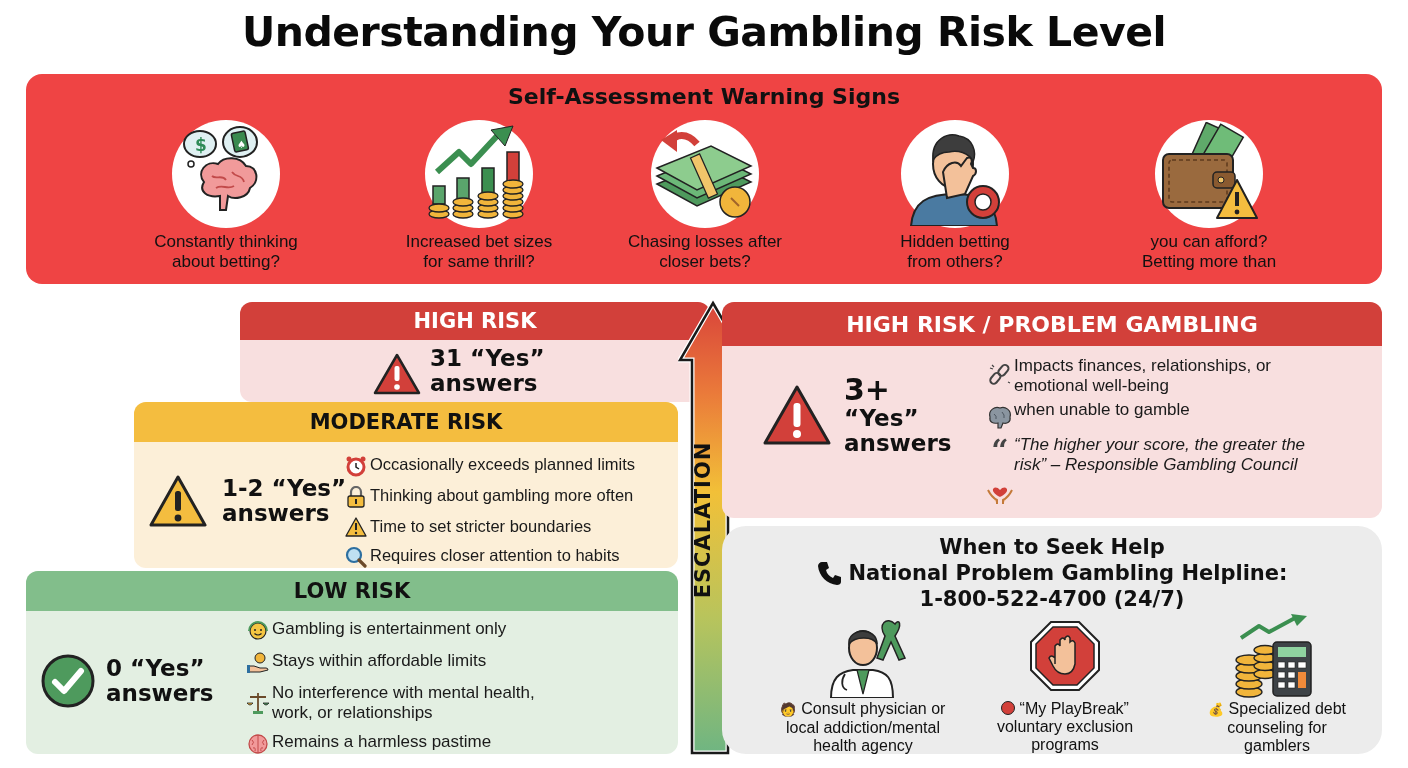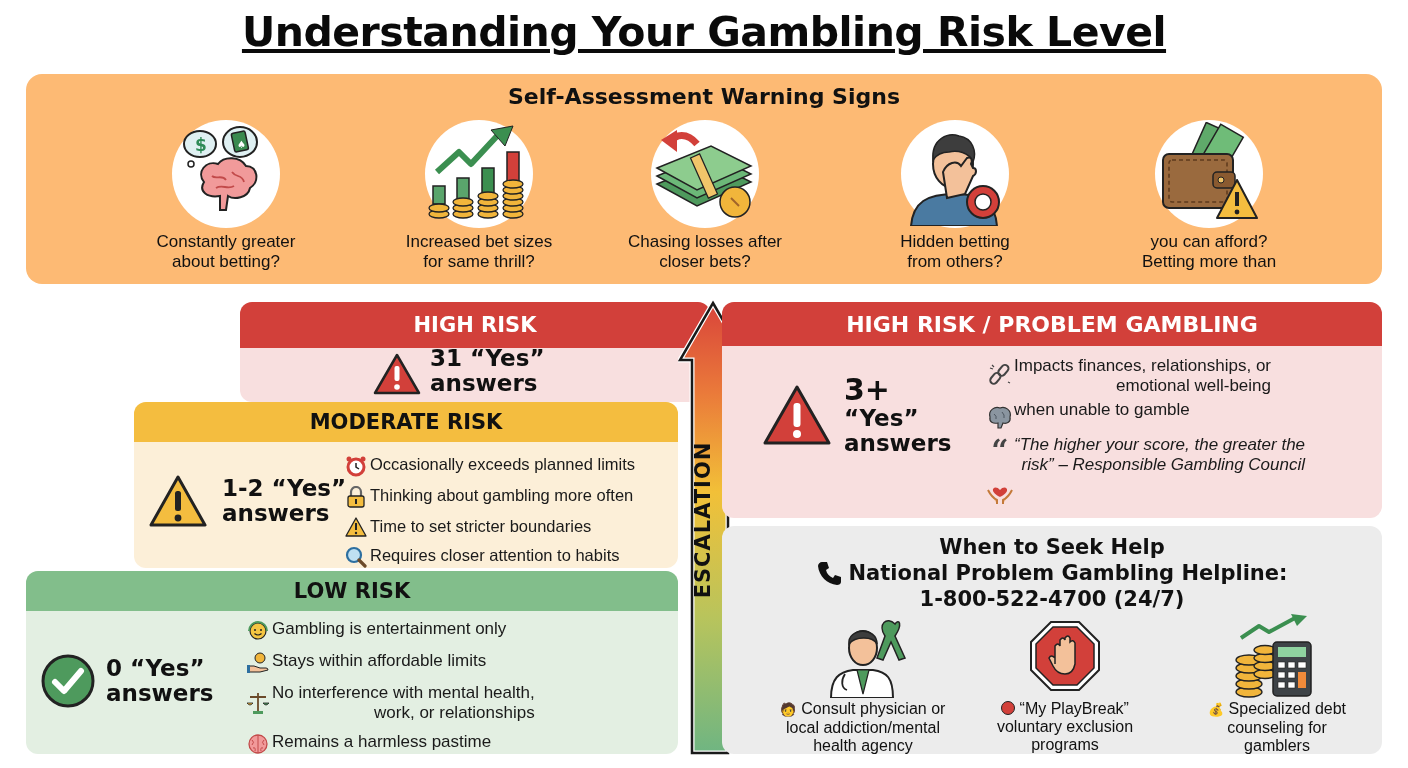--- a/index.html
+++ b/index.html
@@ -1,62 +1,62 @@
 <!DOCTYPE html>
 <html><head>
 <meta charset="utf-8">
 <style>
   * { box-sizing: border-box; margin: 0; padding: 0; }
   html, body { width: 1408px; height: 768px; overflow: hidden; background: #ffffff; }
   body { font-family: "Liberation Sans", "DejaVu Sans", sans-serif; color: #111; position: relative; }
 
   .title { position: absolute; left: 0; top: 8px; width: 1408px; text-align: center;
-    font-family: "DejaVu Sans", sans-serif; font-weight: 700; font-size: 41px; letter-spacing: -0.5px; color: #0a0a0a; text-decoration: underline; }
+    font-family: "DejaVu Sans", sans-serif; font-weight: 700; font-size: 41px; letter-spacing: -0.5px; color: #0a0a0a; }
 
   
   .signs { position: absolute; left: 26px; top: 74px; width: 1356px; height: 210px;
-    background: #fdba74; border-radius: 16px; }
+    background: #ef4444; border-radius: 16px; }
   .signs-title { position: absolute; top: 10px; left: 0; width: 100%; text-align: center;
     font-family: "DejaVu Sans", sans-serif; font-weight: 700; font-size: 22px; color: #111; }
   .sign { position: absolute; top: 46px; width: 230px; text-align: center; }
   .sign .disc { width: 108px; height: 108px; border-radius: 50%; background: #fff; margin: 0 auto;
     display: flex; align-items: center; justify-content: center; }
   .sign .label { margin-top: 4px; font-size: 17px; line-height: 20px; color: #111; }
 
   
   .tier { position: absolute; border-radius: 12px; overflow: hidden; }
   .tier .head { height: 40px; display: flex; align-items: center; justify-content: center;
     font-family: "DejaVu Sans", sans-serif; font-weight: 700; font-size: 21px; }
   .tier-high { left: 240px; top: 302px; width: 470px; height: 100px; background: #f8dfdf; }
-  .tier-high .head { background: #d2403a; color: #fff; height: 46px; }
+  .tier-high .head { background: #d2403a; color: #fff; height: 38px; }
   .tier-mod { left: 134px; top: 402px; width: 544px; height: 166px; background: #fcefd8; }
   .tier-mod .head { background: #f4bd3f; color: #111; }
   .tier-low { left: 26px; top: 571px; width: 652px; height: 183px; background: #e3efe2; }
   .tier-low .head { background: #82be8b; color: #111; }
 
   .count { font-family: "DejaVu Sans", sans-serif; font-weight: 700; font-size: 23px; line-height: 25px; color: #111; }
 
   .bullets { position: absolute; font-size: 17px; line-height: 20px; color: #1a1a1a; }
-  .bullets .row { display: flex; align-items: flex-start; margin-bottom: 9px; text-align: right; }
+  .bullets .row { display: flex; align-items: flex-start; margin-bottom: 9px; }
   .bullets .ico { width: 28px; flex: 0 0 28px; display: flex; justify-content: center; padding-top: 1px; }
 
   
   .arrow { position: absolute; left: 678px; top: 300px; width: 70px; height: 456px; }
   .esc-label { position: absolute; left: 686px; top: 420px; width: 34px; height: 200px;
     display: flex; align-items: center; justify-content: center; }
   .esc-label span { transform: rotate(-90deg); white-space: nowrap; font-family: "DejaVu Sans", sans-serif;
     font-weight: 700; font-size: 21px; letter-spacing: 1px; color: #111; }
 
   
   .problem { position: absolute; left: 722px; top: 302px; width: 660px; height: 216px;
     background: #f8dfdf; border-radius: 12px; overflow: hidden; }
   .problem .head { height: 44px; background: #d2403a; color: #fff; display: flex; align-items: center;
     justify-content: center; font-family: "DejaVu Sans", sans-serif; font-weight: 700; font-size: 22px; }
   .help { position: absolute; left: 722px; top: 526px; width: 660px; height: 228px;
-    background: #ececec; border-radius: 12px; }
+    background: #ececec; border-radius: 24px; }
   .help-title { position: absolute; top: 8px; width: 100%; text-align: center;
     font-family: "DejaVu Sans", sans-serif; font-weight: 700; font-size: 21px; line-height: 26px; color: #111; }
   .help-col { position: absolute; top: 88px; width: 210px; text-align: center; }
   .help-col .pic { height: 84px; display: flex; align-items: center; justify-content: center; }
   .help-col .txt { font-size: 16px; line-height: 18px; color: #111; margin-top: 2px; }
   .quote { font-style: italic; }
 </style>
 </head>
 <body>
 
@@ -72,21 +72,21 @@
         <text x="19" y="27" font-size="17" font-weight="700" fill="#2e8b57" font-family="DejaVu Sans, sans-serif">$</text>
         <ellipse cx="64" cy="18" rx="17" ry="15" fill="#dff0f2" stroke="#222" stroke-width="2"></ellipse>
         <rect x="57" y="8" width="14" height="19" rx="2" fill="#3a8a4f" stroke="#222" stroke-width="1.5" transform="rotate(-12 64 18)"></rect>
         <text x="61" y="24" font-size="10" fill="#fff" font-family="DejaVu Sans, sans-serif">♠</text>
         <circle cx="15" cy="40" r="3" fill="#fff" stroke="#222" stroke-width="1.5"></circle>
         <path d="M28 58 C20 48 30 36 42 40 C48 32 64 32 70 42 C82 42 84 58 74 64 C72 74 58 76 52 72 L50 86 L44 86 L44 72 C32 74 22 68 28 58Z" fill="#f19a9a" stroke="#222" stroke-width="2"></path>
         <path d="M36 52 C40 56 46 50 50 56 M56 48 C60 54 66 50 68 58 M40 64 C46 60 52 66 58 62" stroke="#c24a4a" stroke-width="1.8" fill="none"></path>
       </svg>
     </div>
     <div class="label">
-      <div>Constantly greater</div>
+      <div>Constantly thinking</div>
       <div>about betting?</div>
     </div>
   </div>
 
   <div class="sign" style="left:338px">
     <div class="disc">
       <svg width="104" height="104" viewBox="0 0 104 104">
         <rect x="6" y="64" width="12" height="18" fill="#5aa56c" stroke="#222" stroke-width="1.5"></rect>
         <rect x="30" y="56" width="12" height="26" fill="#5aa56c" stroke="#222" stroke-width="1.5"></rect>
         <rect x="55" y="46" width="12" height="36" fill="#3b8f50" stroke="#222" stroke-width="1.5"></rect>

